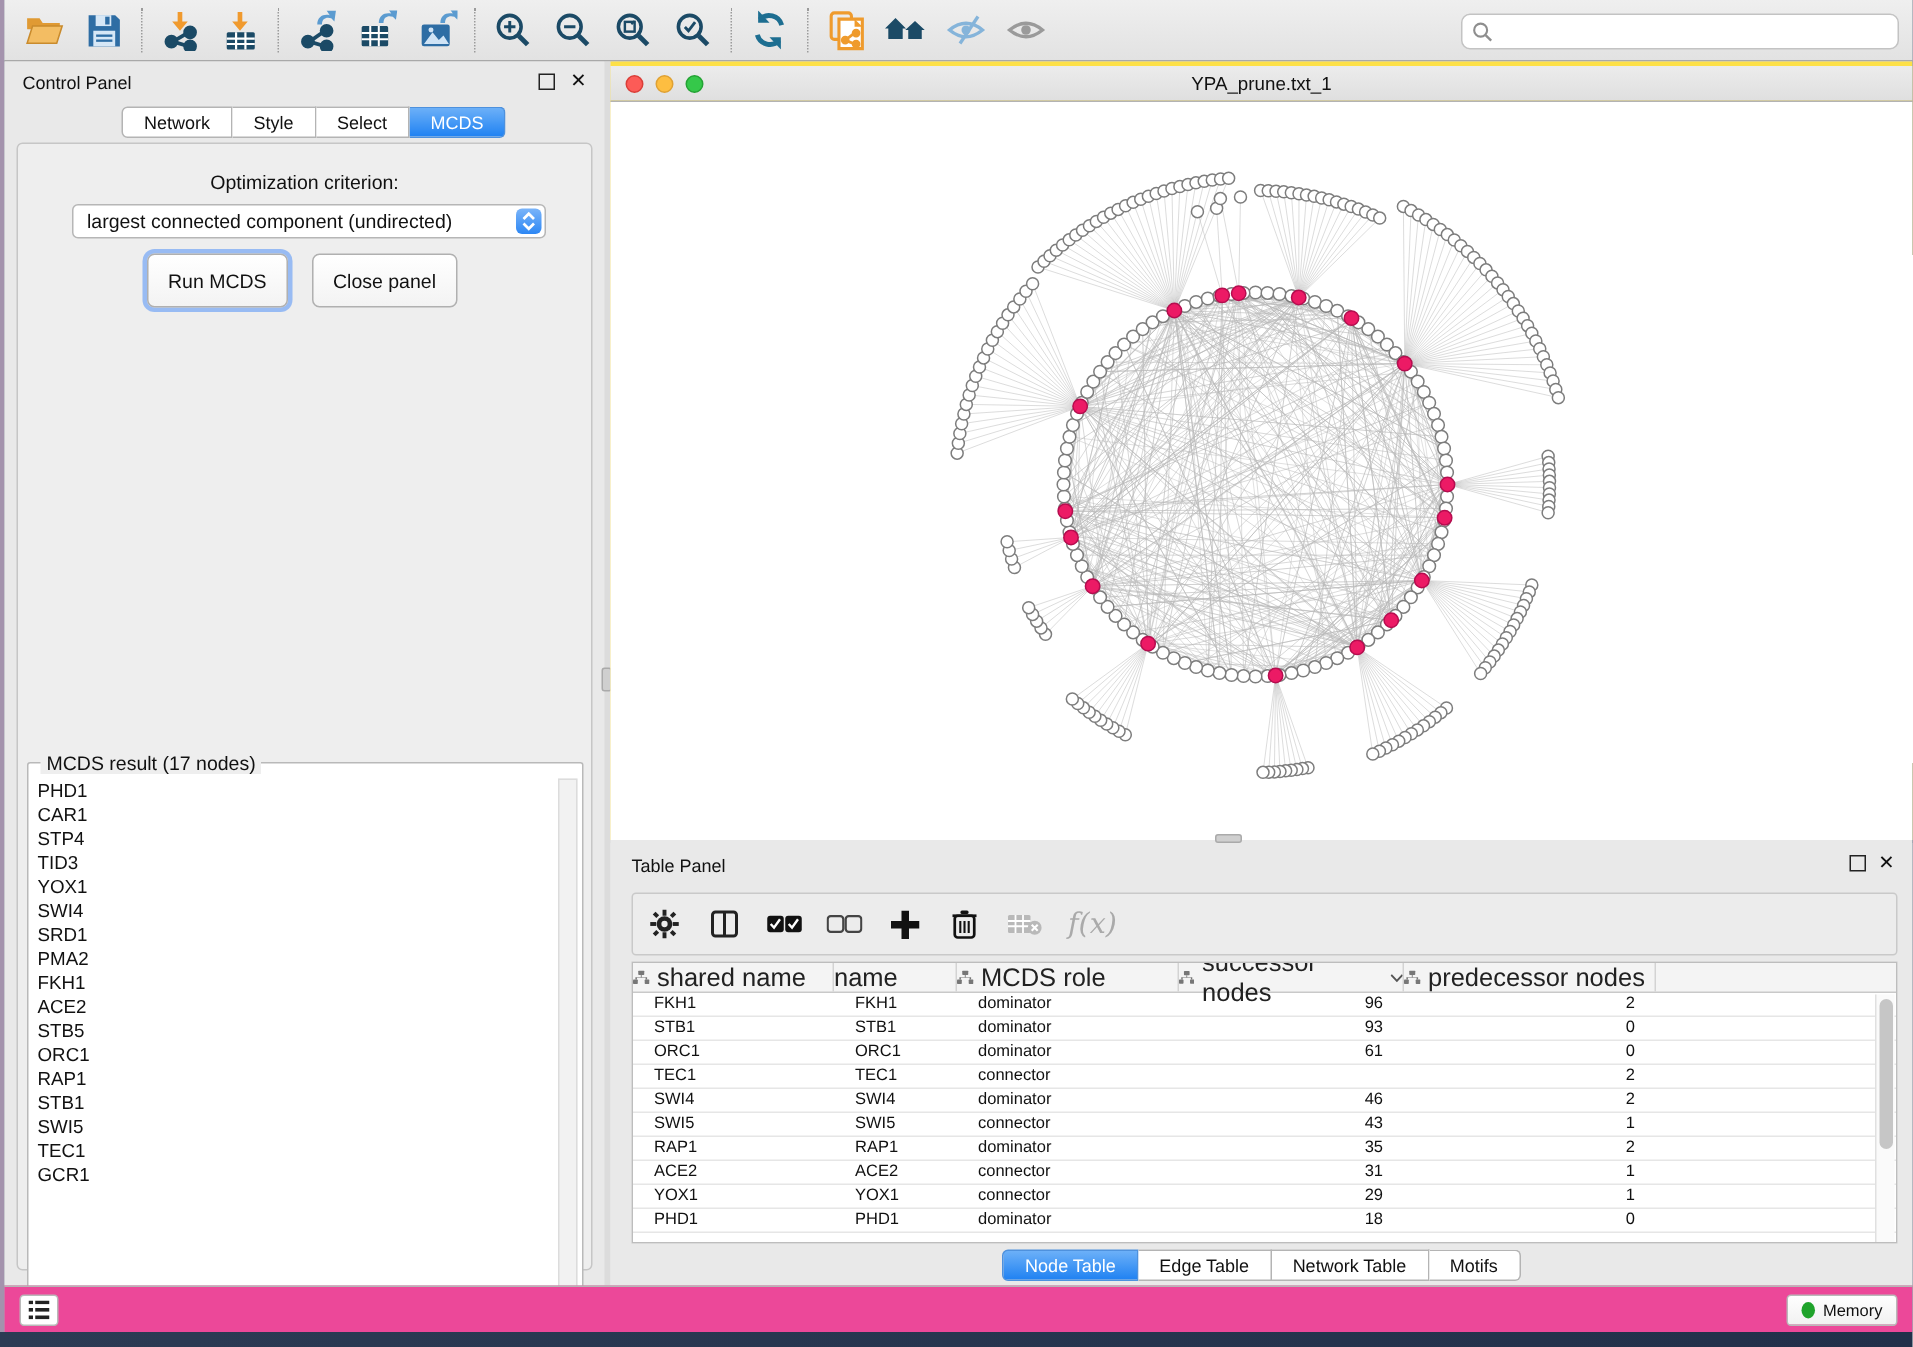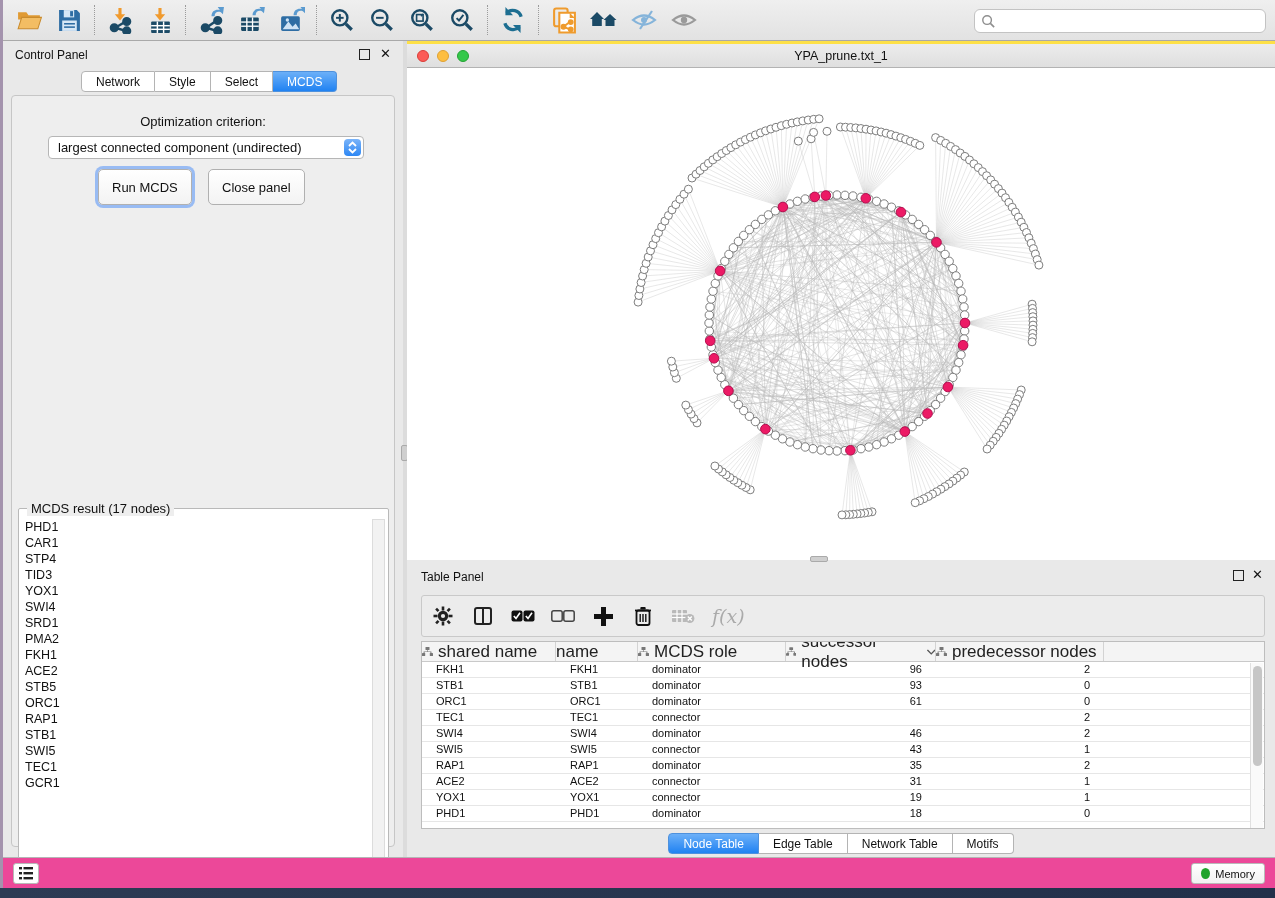--- a/index.html
+++ b/index.html
@@ -1392,21 +1392,21 @@
               <div class="td td-left" style="width: 134px;">ACE2</div>
               <div class="td td-left" style="width: 82px;">ACE2</div>
               <div class="td td-left" style="width: 148px;">connector</div>
               <div class="td td-right" style="width: 150px;">31</div>
               <div class="td td-right" style="width: 168px;">1</div>
             </div>
             <div class="trow">
               <div class="td td-left" style="width: 134px;">YOX1</div>
               <div class="td td-left" style="width: 82px;">YOX1</div>
               <div class="td td-left" style="width: 148px;">connector</div>
-              <div class="td td-right" style="width: 150px;">19</div>
+              <div class="td td-right" style="width: 150px;">29</div>
               <div class="td td-right" style="width: 168px;">1</div>
             </div>
             <div class="trow">
               <div class="td td-left" style="width: 134px;">PHD1</div>
               <div class="td td-left" style="width: 82px;">PHD1</div>
               <div class="td td-left" style="width: 148px;">dominator</div>
               <div class="td td-right" style="width: 150px;">18</div>
               <div class="td td-right" style="width: 168px;">0</div>
             </div>
           </div>

